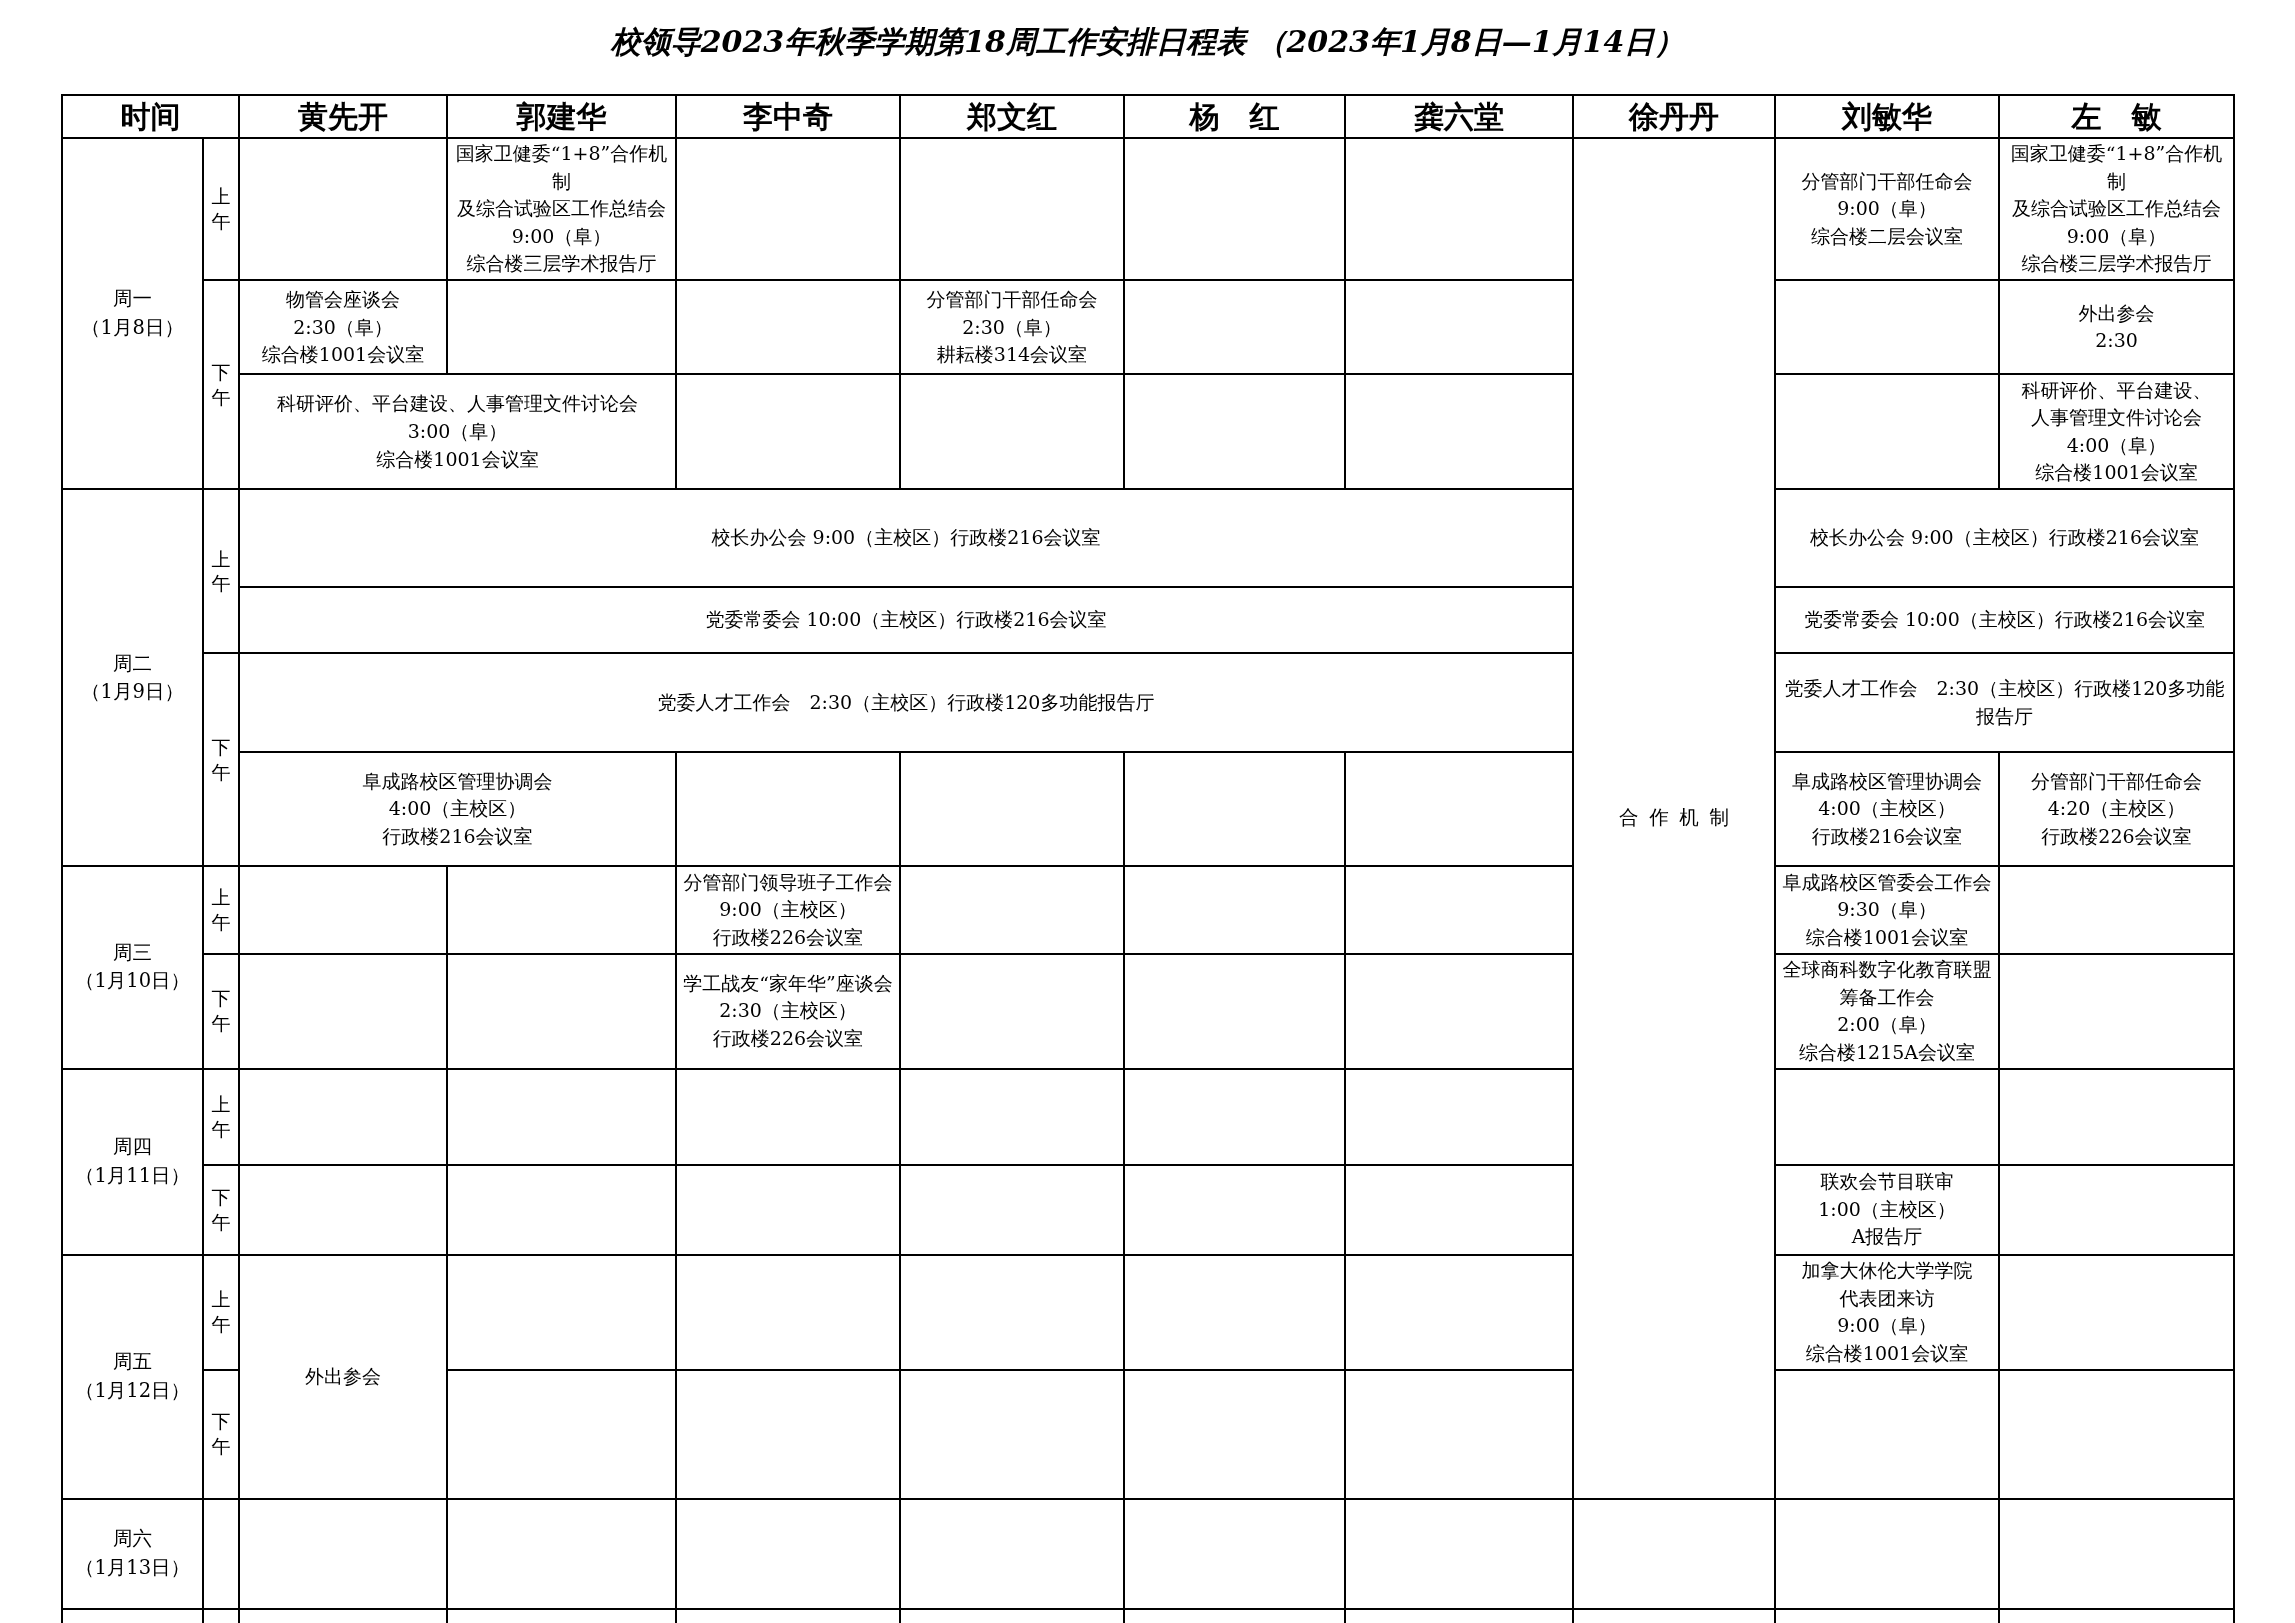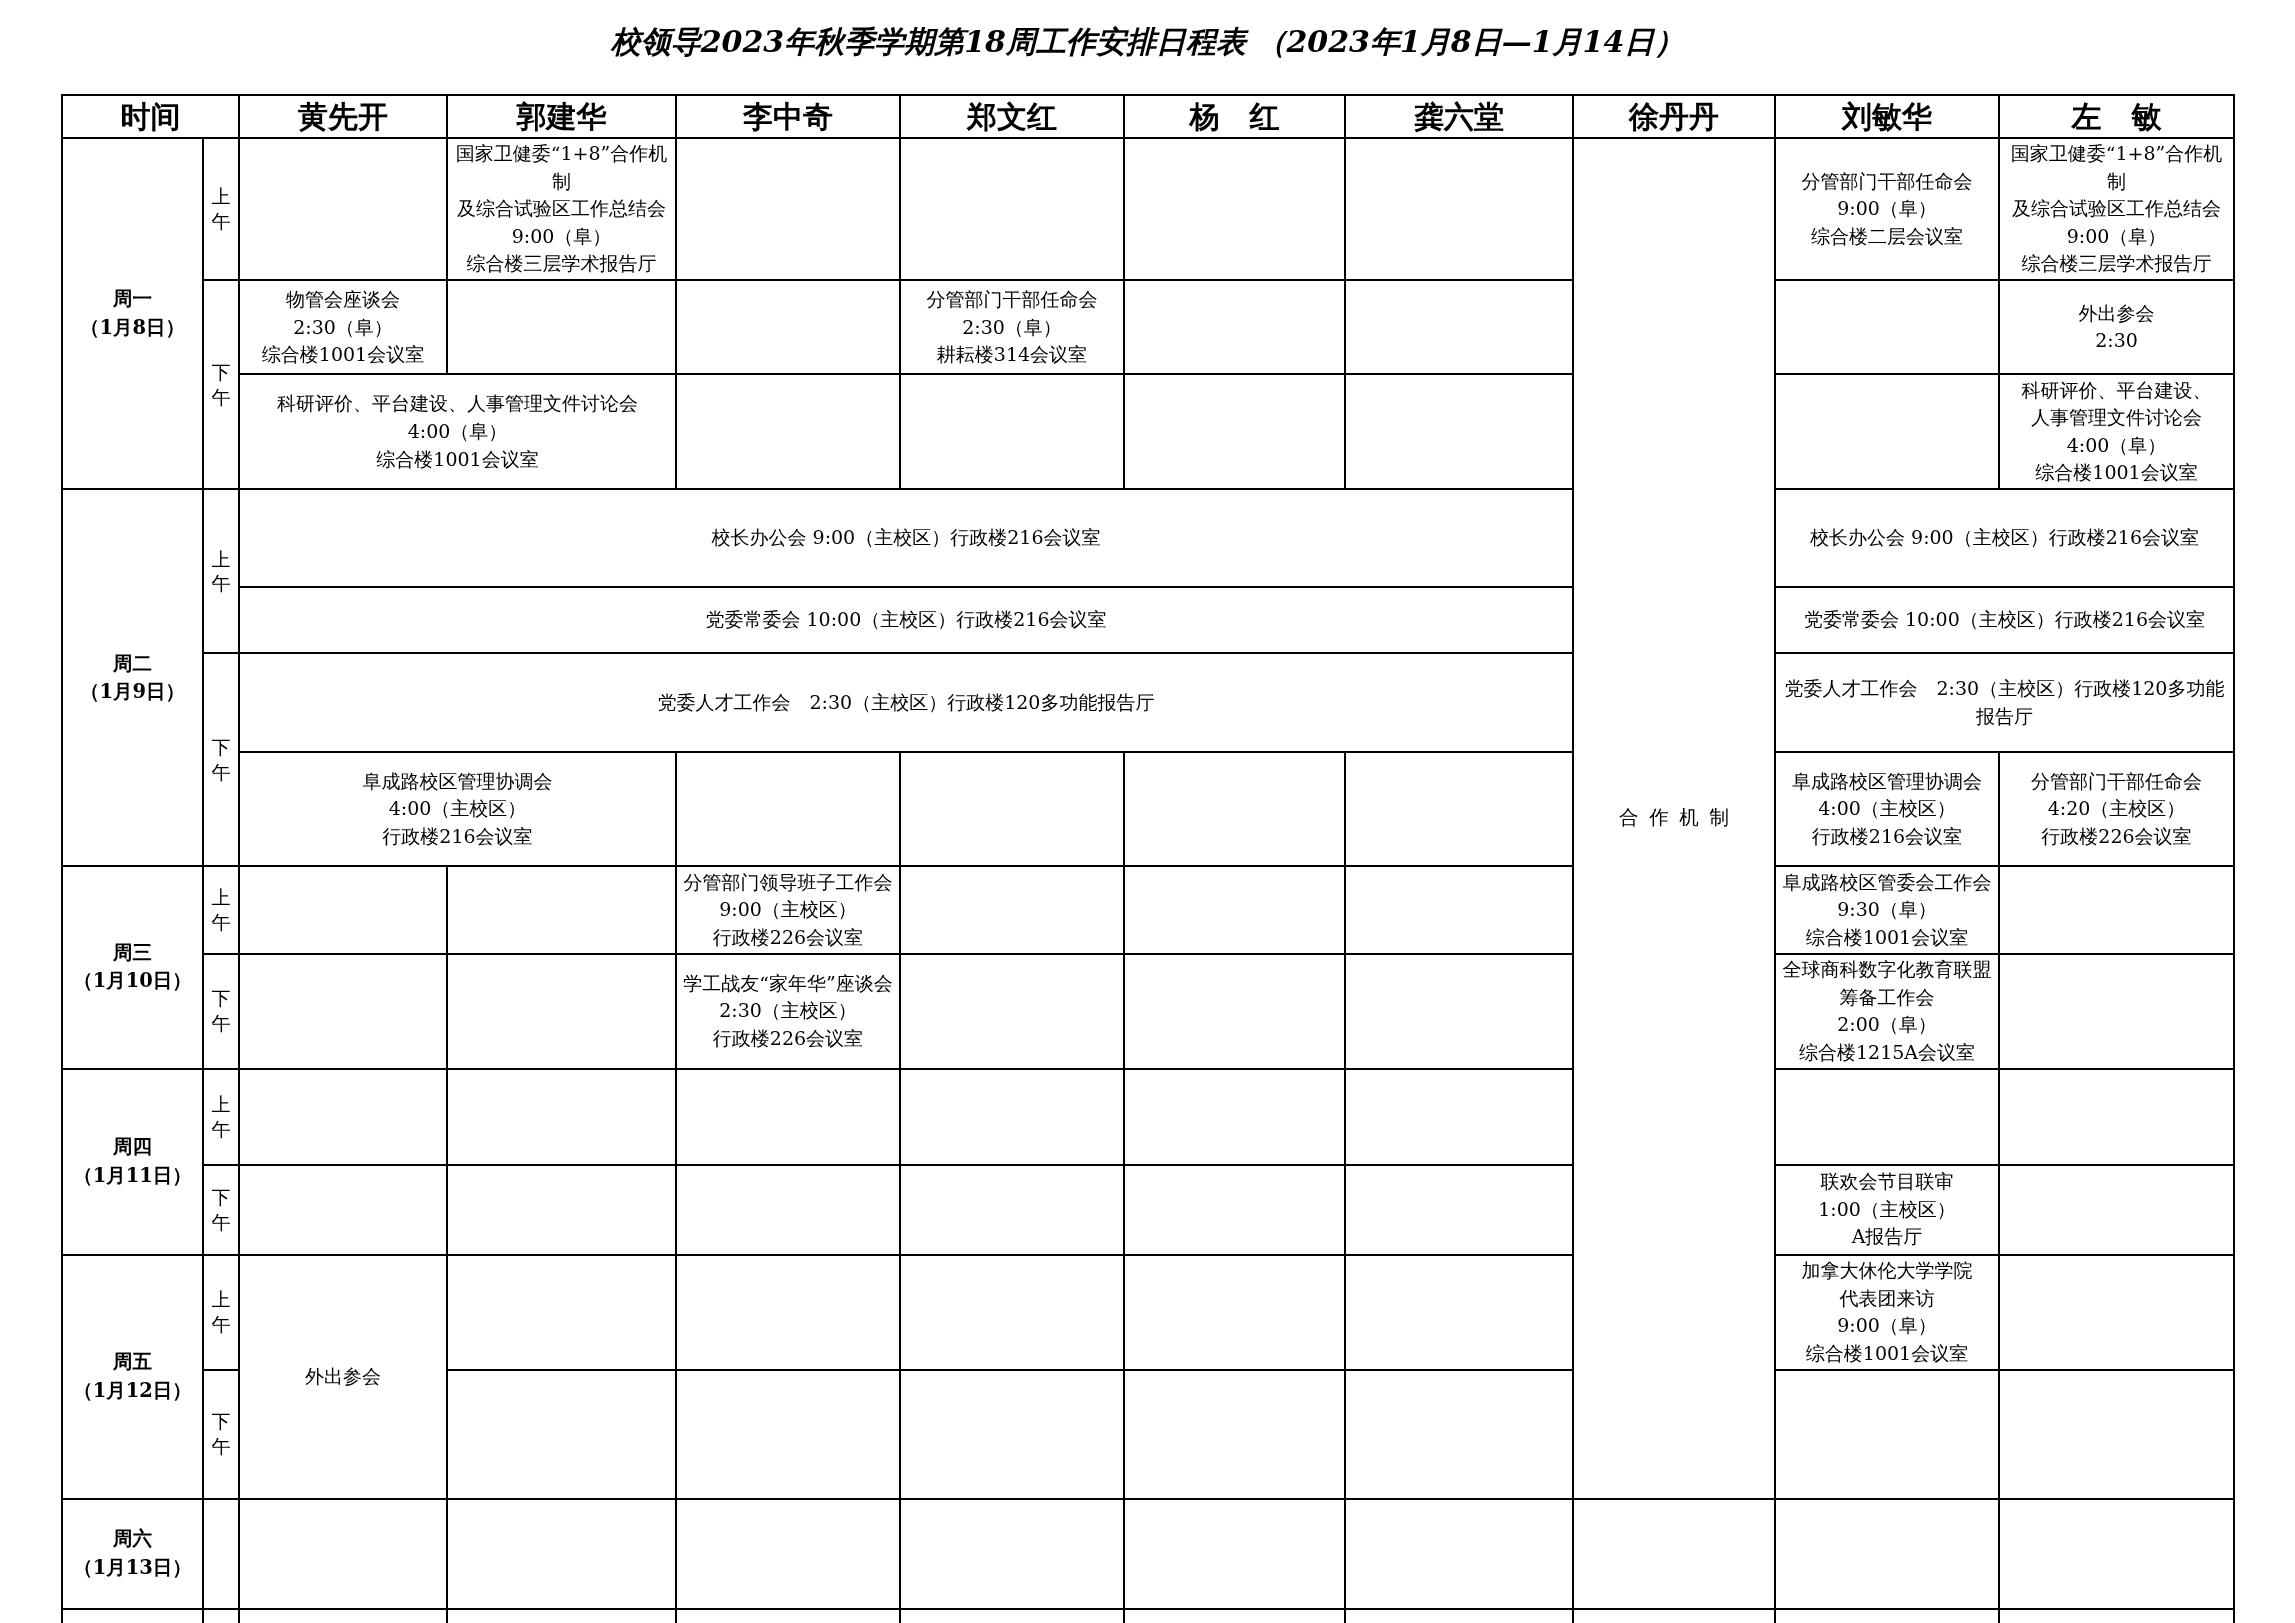--- a/index.html
+++ b/index.html
@@ -24,21 +24,21 @@
     border:2.2px solid #000;
     text-align:center;vertical-align:middle;
     font-size:19px;line-height:1.45;
     padding:1.4px 2.9px;
     white-space:pre-line;
     overflow:hidden;
   }
   .schedule th{
     font-size:30px;font-weight:bold;height:38px;line-height:1.1;
   }
-  td.day-label{font-weight:bold;font-size:19.5px;}
+  td.day-label{font-weight:normal;font-size:19.5px;}
   td.ampm{font-size:19px;line-height:1.3;padding:0;}
   td.training{letter-spacing:0.55em;text-indent:0.55em;font-size:19.5px;}
 </style>
 </head>
 <body>
 
 <div class="page-title">校领导2023年秋季学期第18周工作安排日程表 （2023年1月8日—1月14日）</div>
 
 <table class="schedule">
   <colgroup>
@@ -106,21 +106,21 @@
 耕耘楼314会议室</td>
     <td></td>
     <td></td>
     <td></td>
     <td>外出参会
 2:30</td>
   </tr>
 
   <tr style="height:100px">
     <td colspan="2">科研评价、平台建设、人事管理文件讨论会
-4:00（阜）
+3:00（阜）
 综合楼1001会议室</td>
     <td></td>
     <td></td>
     <td></td>
     <td></td>
     <td></td>
     <td>科研评价、平台建设、
 人事管理文件讨论会
 4:00（阜）
 综合楼1001会议室</td>

